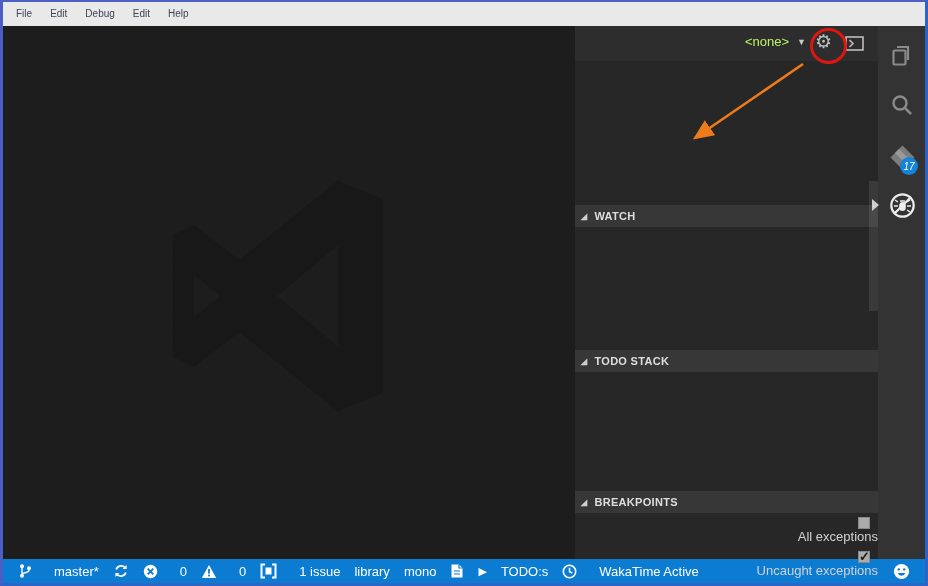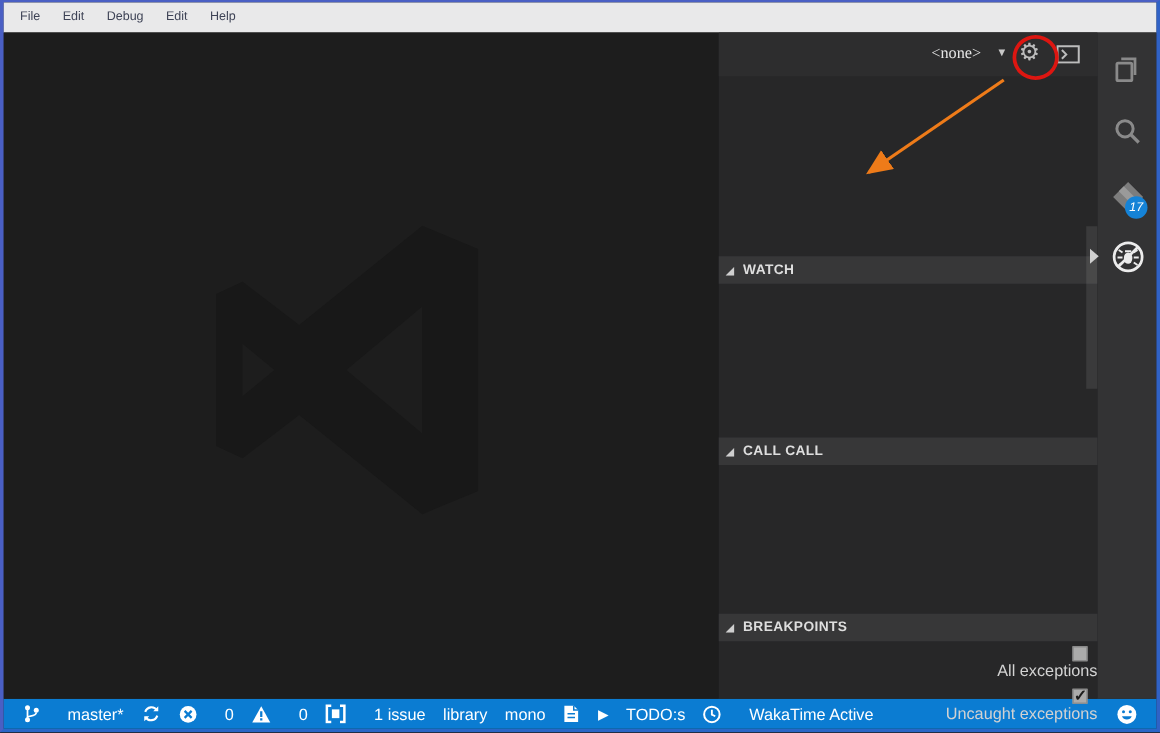--- a/index.html
+++ b/index.html
@@ -14,21 +14,21 @@
              padding-left:4px; }
   .menu-item { font-size:10px; color:#3e4356; padding:0 9px; line-height:24px; cursor:default; }
 
   
   .main { display:flex; height:533px; }
   .editor { position:relative; width:572px; background:#1d1d1d; }
   .vs-logo { position:absolute; left:155px; top:146px; }
 
   .sidebar { position:relative; width:303px; background:#272728; }
   .debug-toolbar { height:35px; background:#2d2d2e; position:relative; }
-  .config-select { position:absolute; left:170px; top:8px; font-size:13px; color:#e5e5e5;font-family:Liberation Serif, serif; }
+  .config-select { position:absolute; left:170px; top:8px; font-size:13px; color:#bef264; }
   .config-caret { position:absolute; left:222px; top:11px; font-size:9px; color:#c8c8c8; }
   .gear { position:absolute; left:240px; top:4px; font-size:19px; color:#bdbdbd; }
   .console-btn { position:absolute; left:270px; top:10px; }
   .section-header { height:22px; background:#373738; display:flex; align-items:center;
                     padding-left:6px; color:#dedede; font-size:11px; font-weight:bold;
                     letter-spacing:0.3px; }
   .tri { font-size:8px; color:#cfcfcf; margin-right:7px; }
   .sec-watch { position:absolute; top:179px; left:0; right:0; }
   .sec-callstack { position:absolute; top:324px; left:0; right:0; }
   .sec-breakpoints { position:absolute; top:465px; left:0; right:0; }
@@ -109,21 +109,21 @@
       <div class="sec-watch">
         <div class="section-header">
           <span class="tri">◢</span>
           <span>WATCH</span>
         </div>
       </div>
 
       <div class="sec-callstack">
         <div class="section-header">
           <span class="tri">◢</span>
-          <span>CALL CALL</span>
+          <span>TODO STACK</span>
         </div>
       </div>
 
       <div class="sec-breakpoints">
         <div class="section-header">
           <span class="tri">◢</span>
           <span>BREAKPOINTS</span>
         </div>
         <div class="bp-row">
           <span class="cb"></span>

